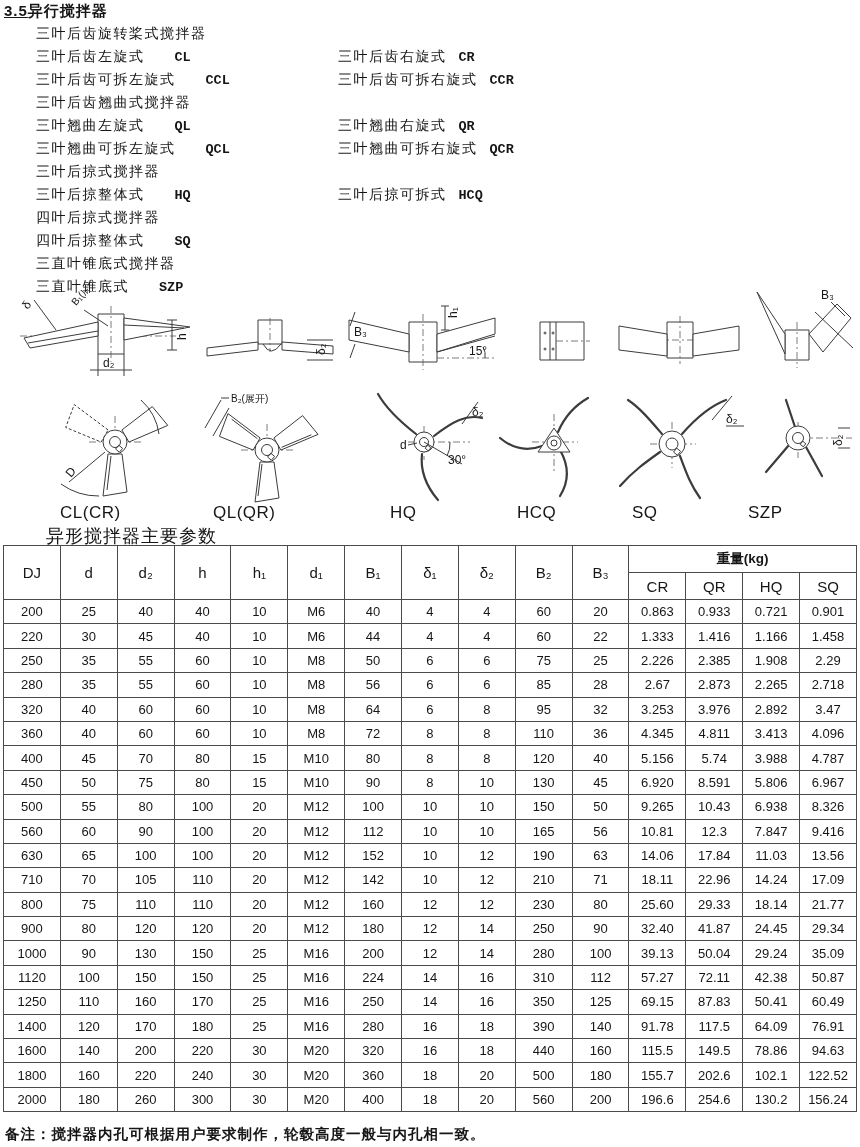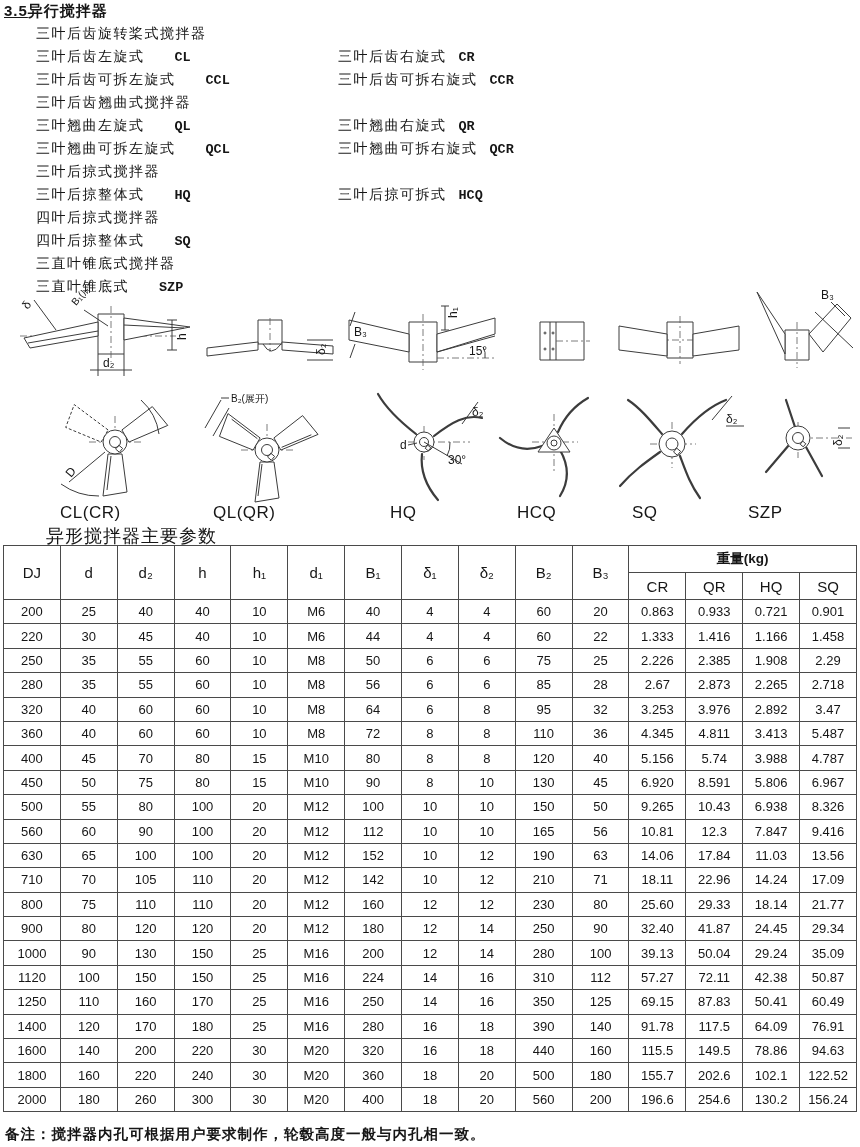--- a/index.html
+++ b/index.html
@@ -364,21 +364,21 @@
           <td>10</td>
           <td>M8</td>
           <td>72</td>
           <td>8</td>
           <td>8</td>
           <td>110</td>
           <td>36</td>
           <td>4.345</td>
           <td>4.811</td>
           <td>3.413</td>
-          <td>5.487</td>
+          <td>4.096</td>
         </tr>
         <tr>
           <td>400</td>
           <td>45</td>
           <td>70</td>
           <td>80</td>
           <td>15</td>
           <td>M10</td>
           <td>80</td>
           <td>8</td>

